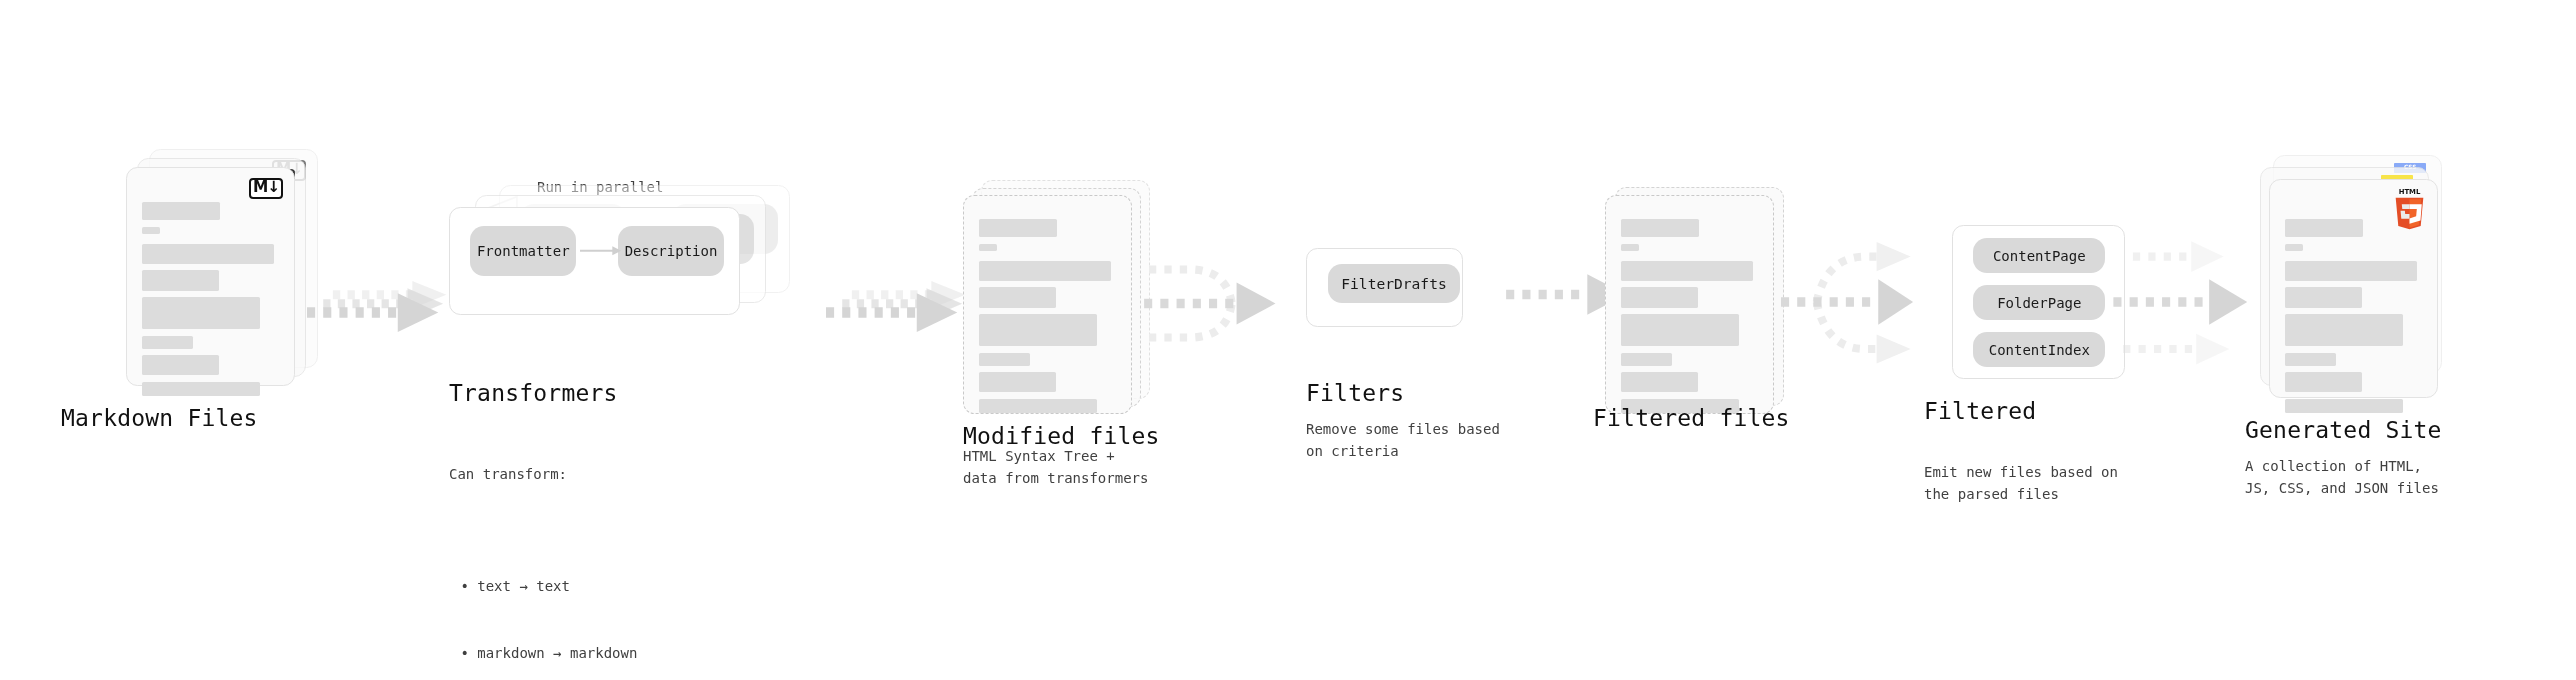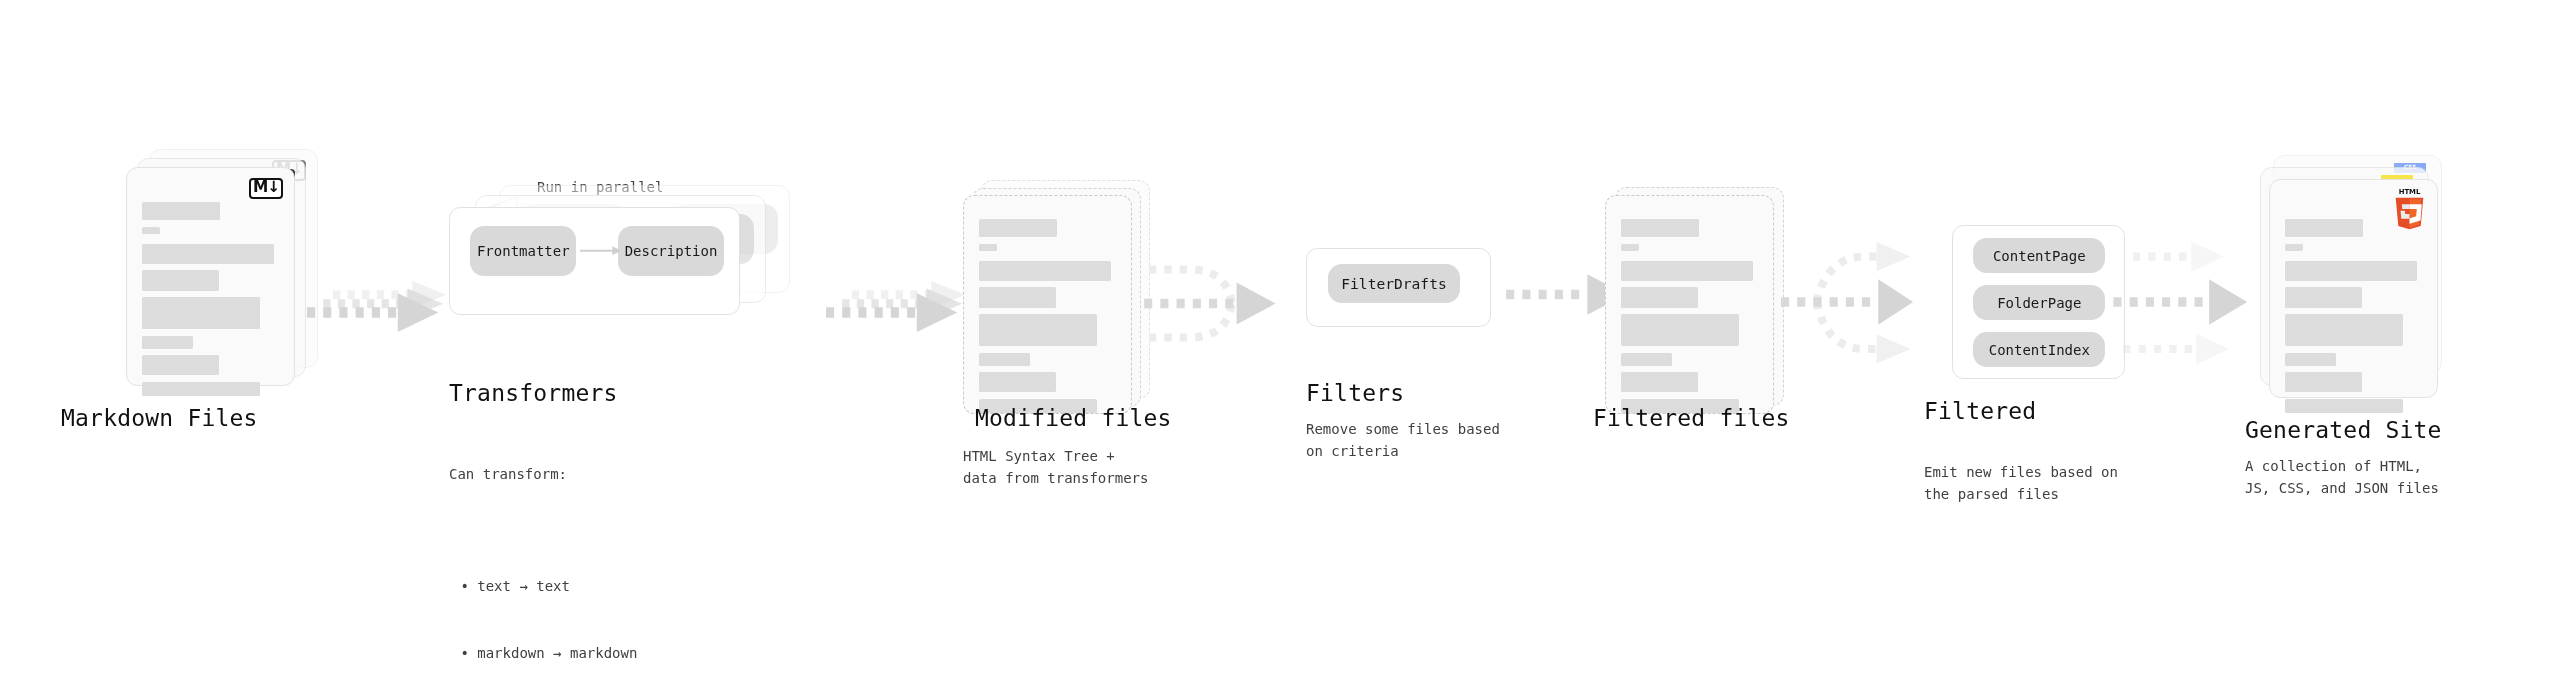--- a/index.html
+++ b/index.html
@@ -227,34 +227,34 @@
           <div class="bar" style="width: 18.7px; height: 7.3px; background: rgb(220, 220, 220); margin-bottom: 9.8px;"></div>
           <div class="bar" style="width: 132px; height: 20.3px; background: rgb(220, 220, 220);"></div>
           <div class="bar" style="width: 77px; height: 20.3px; background: rgb(220, 220, 220);"></div>
           <div class="bar" style="width: 118px; height: 32px; background: rgb(220, 220, 220);"></div>
           <div class="bar" style="width: 51px; height: 13px; background: rgb(220, 220, 220);"></div>
           <div class="bar" style="width: 77px; height: 20.3px; background: rgb(220, 220, 220);"></div>
           <div class="bar" style="width: 118px; height: 14px; background: rgb(220, 220, 220);"></div>
         </div>
     </div>
   </div>
-  <div class="title" style="left:963px;top:405px;margin-left:12px;">Modified files</div>
+  <div class="title" style="left:963px;top:423px;">Modified files</div>
   <div class="subtitle" style="left:963px;top:445px;">HTML Syntax Tree +
 data from transformers</div>
 
   <div class="abs" style="left:1136px;top:258px;">
     <svg width="146" height="91" viewBox="0 0 180 112">
       <path d="M16 14 L66 14 Q112 14 118 56" fill="none" stroke="#ececec" stroke-width="10" stroke-dasharray="9 10" stroke-linecap="butt"></path>
       <path d="M16 98 L66 98 Q112 98 118 56" fill="none" stroke="#ececec" stroke-width="10" stroke-dasharray="9 10" stroke-linecap="butt"></path>
       <line x1="10" y1="56" x2="124" y2="56" stroke="#d9d9d9" stroke-width="12" stroke-dasharray="10 10"></line>
       <polygon points="124,30 172,56 124,82" fill="#d5d5d5"></polygon>
     </svg>
   </div>
 
-  <div class="gbox" style="left:1306px;top:248px;width:185px;height:79px;">
+  <div class="gbox" style="left:1306px;top:248px;width:157px;height:79px;">
     <div class="pill" style="left:21px;top:14.6px;width:132px;height:39px;font-size:14.6px;">FilterDrafts</div>
   </div>
   <div class="title" style="left:1306px;top:380px;">Filters</div>
   <div class="subtitle" style="left:1306px;top:418px;">Remove some files based
 on criteria</div>
 
   <div class="abs" style="left:1498px;top:270px;">
     <svg width="138" height="49" viewBox="0 0 170 60">
       <line x1="10" y1="30" x2="110" y2="30" stroke="#d9d9d9" stroke-width="12" stroke-dasharray="10 10"></line>
       <polygon points="110,5 158,30 110,55" fill="#d5d5d5"></polygon>

